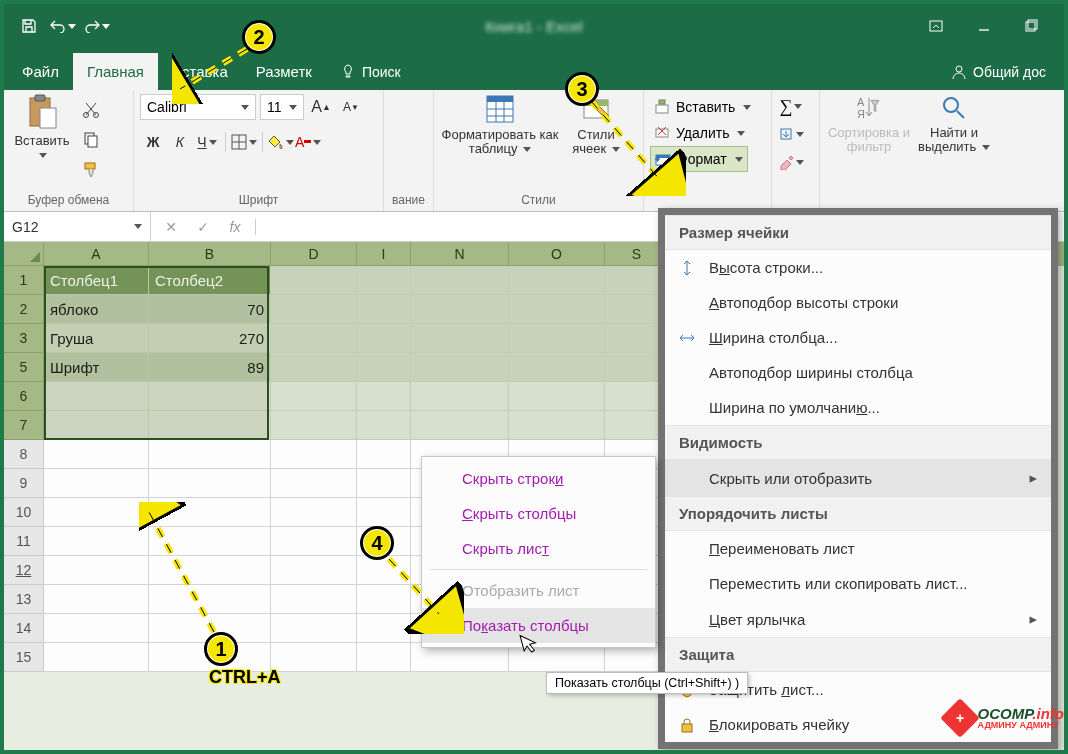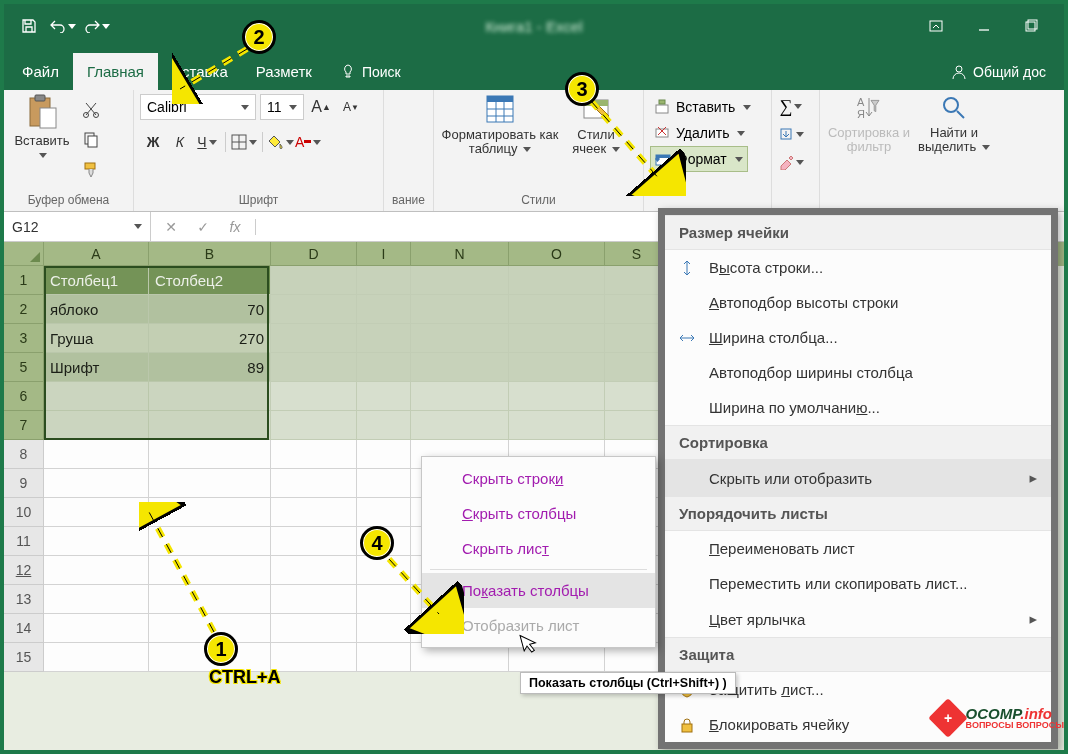--- a/index.html
+++ b/index.html
@@ -540,21 +540,21 @@
         </svg>
       </span>
       <span><u>Ш</u>ирина столбца...</span>
     </div>
   <div class="fmt-item">
       <span>Автоподбор ширины столбца</span>
     </div>
   <div class="fmt-item">
       <span>Ширина по умолчани<u>ю</u>...</span>
     </div>
-  <div class="sect">Сортировка</div>
+  <div class="sect">Видимость</div>
   <div class="fmt-item hov">
       <span>Скрыть или отобразить</span>
       <span class="arr">▸</span>
     </div>
   <div class="sect">Упорядочить листы</div>
   <div class="fmt-item">
       <span><u>П</u>ереименовать лист</span>
     </div>
   <div class="fmt-item">
       <span>Переместить или скопировать лист...</span>
@@ -581,25 +581,25 @@
       </span>
       <span><u>Б</u>локировать ячейку</span>
     </div>
 </div>
 
 <div class="ctx-menu">
   <div class="ctx-item">Скрыть строк<u>и</u></div>
   <div class="ctx-item"><u>С</u>крыть столбцы</div>
   <div class="ctx-item">Скрыть лис<u>т</u></div>
   <div class="ctx-sep"></div>
+  <div class="ctx-item" style="color:#aaa;">Отобразить лист</div>
   <div class="ctx-item hov">По<u>к</u>азать столбцы</div>
-  <div class="ctx-item" style="color:#aaa;">Отобразить лист</div>
-</div>
-
-<div class="tooltip" style="left:516px; top:668px;font-weight:bold;">Показать столбцы (Ctrl+Shift+) )</div>
+</div>
+
+<div class="tooltip" style="left:542px; top:668px;">Показать столбцы (Ctrl+Shift+) )</div>
 
 <div class="cursor-pt" style="left:518px; top:628px;">
   <svg width="18" height="22" viewBox="0 0 18 22">
       <path d="M1 1l0 16 4-4 3 7 3-1-3-7h6z" fill="#fff" stroke="#000" stroke-width="1"></path>
     </svg>
 </div>
 
 <div class="marker" style="left:200px; top:628px;">1</div>
 <div class="marker" style="left:238px; top:16px;">2</div>
 <div class="marker" style="left:561px; top:68px;">3</div>
@@ -642,15 +642,15 @@
     <line x1="5" y1="5" x2="55" y2="60" stroke="#f5e600" stroke-width="6" stroke-dasharray="10 8" marker-end="url(#ah4)"></line>
     <line x1="5" y1="5" x2="55" y2="60" stroke="#000" stroke-width="1" stroke-dasharray="10 8"></line>
   </svg>
 
 <div class="watermark">
   <div class="wm-plus">
       <span>+</span>
     </div>
   <div class="wm-txt">
     <div class="wm-main"><span>OCOMP</span><span class="info">.info</span></div>
-    <div class="wm-sub">ВОПРОСЫ ВОПРОСЫ</div>
+    <div class="wm-sub">АДМИНУ АДМИНУ</div>
   </div>
 </div>
 
 </body></html>

